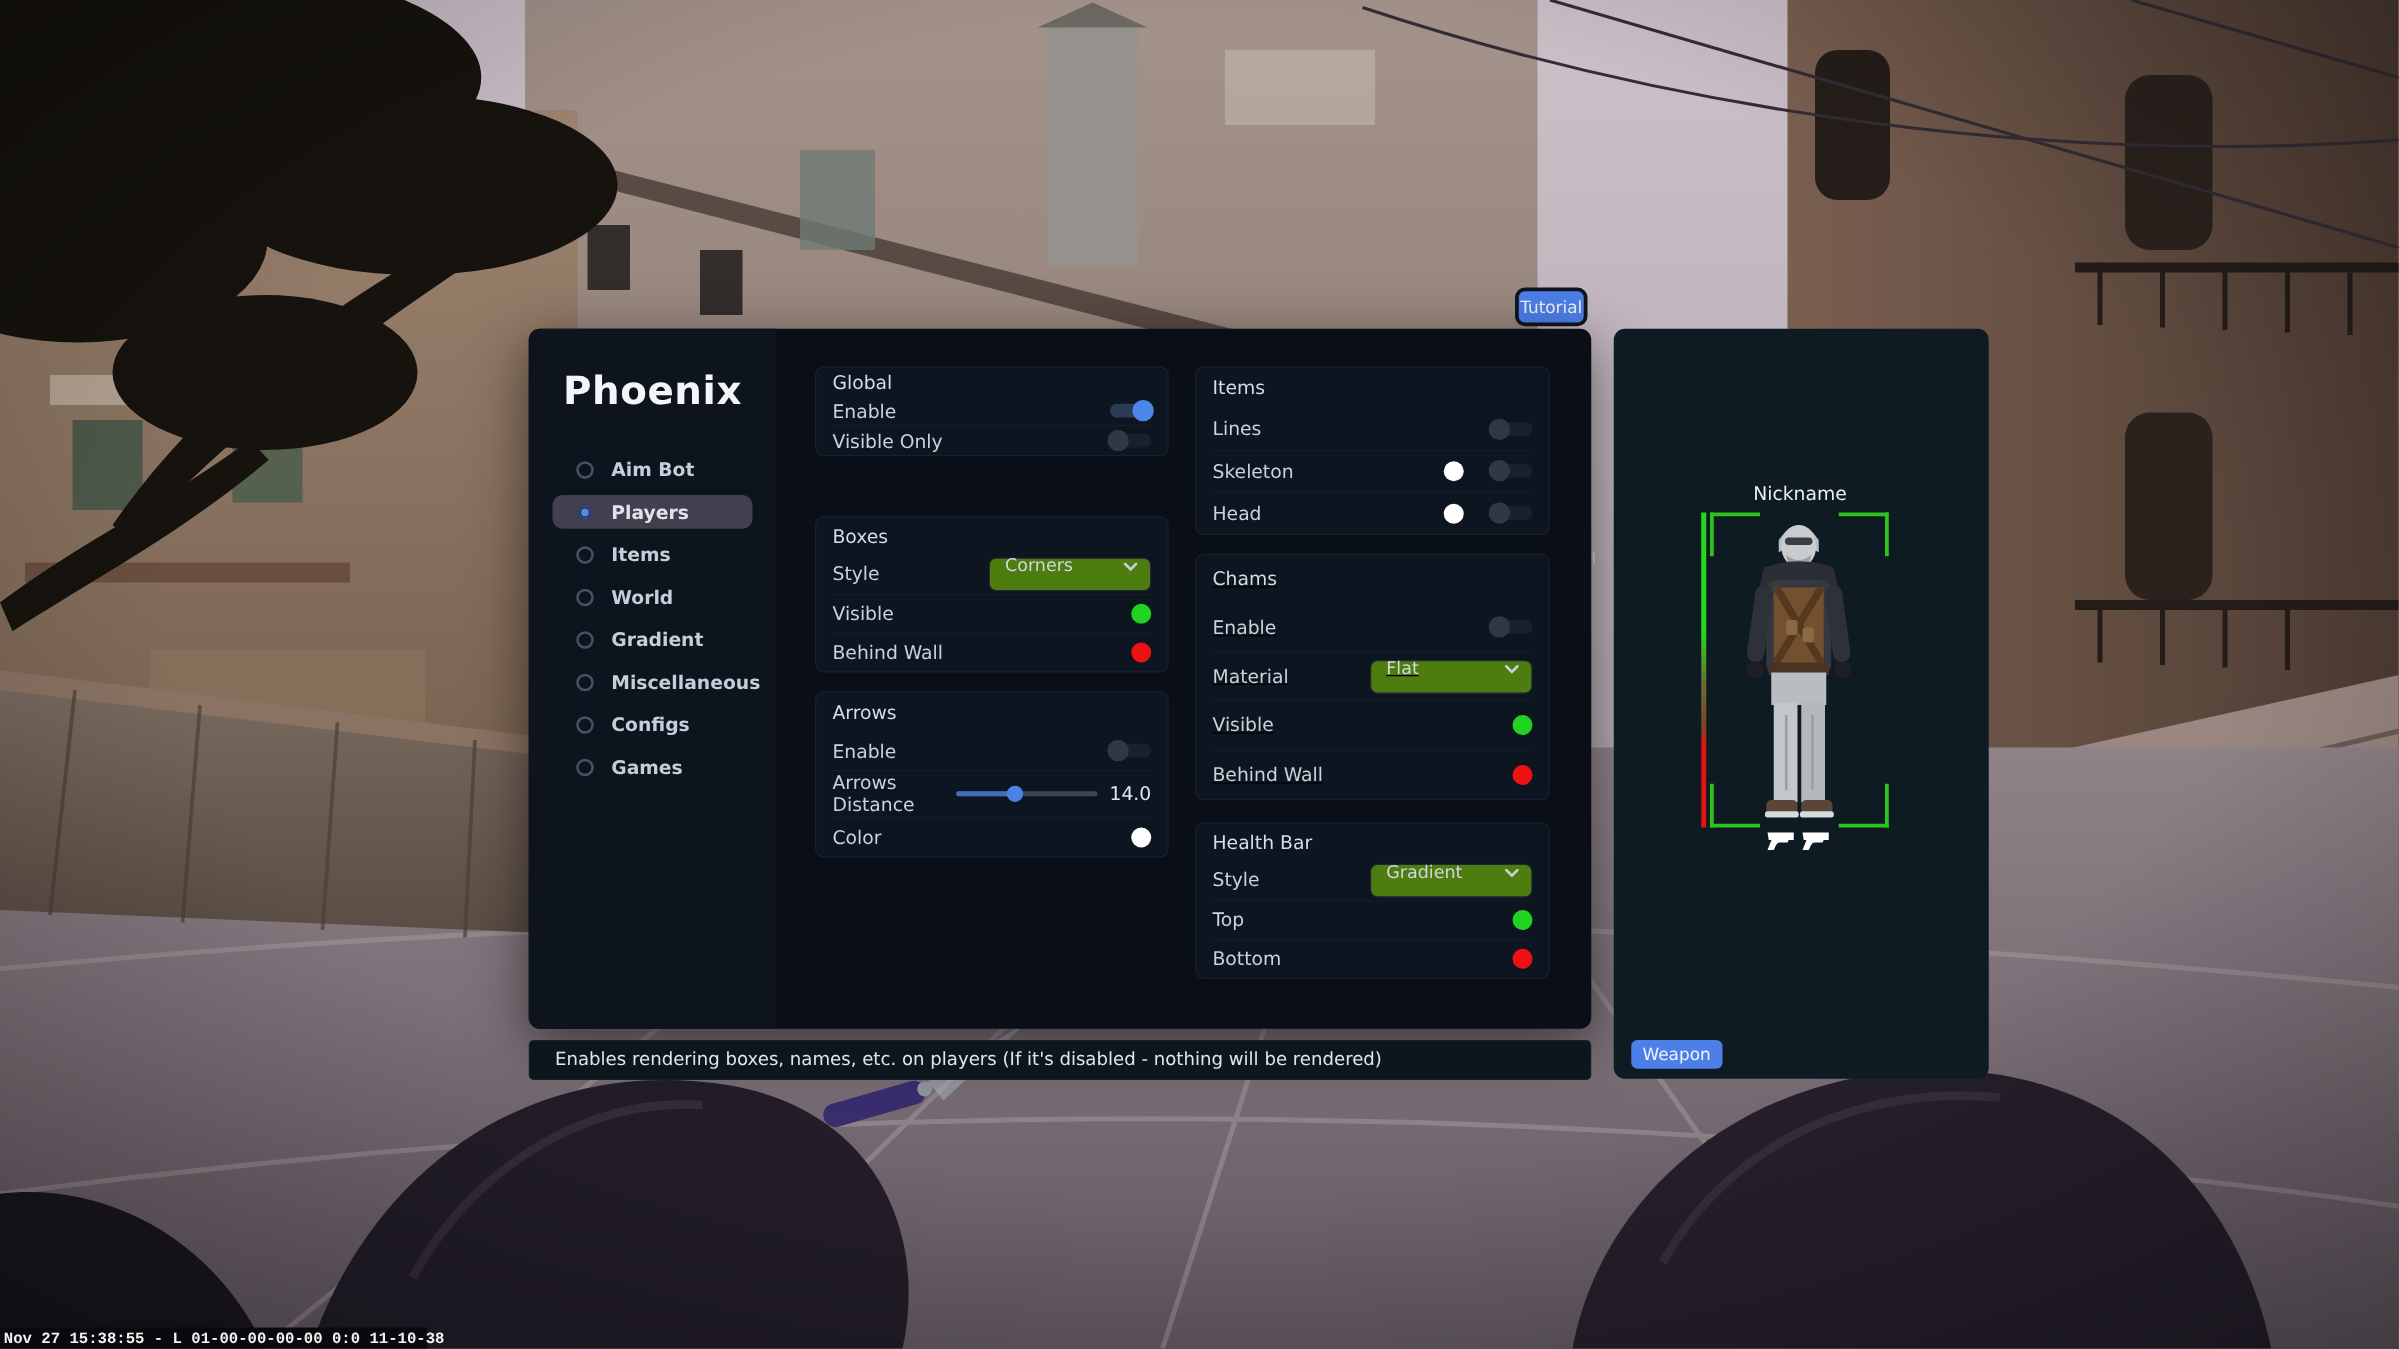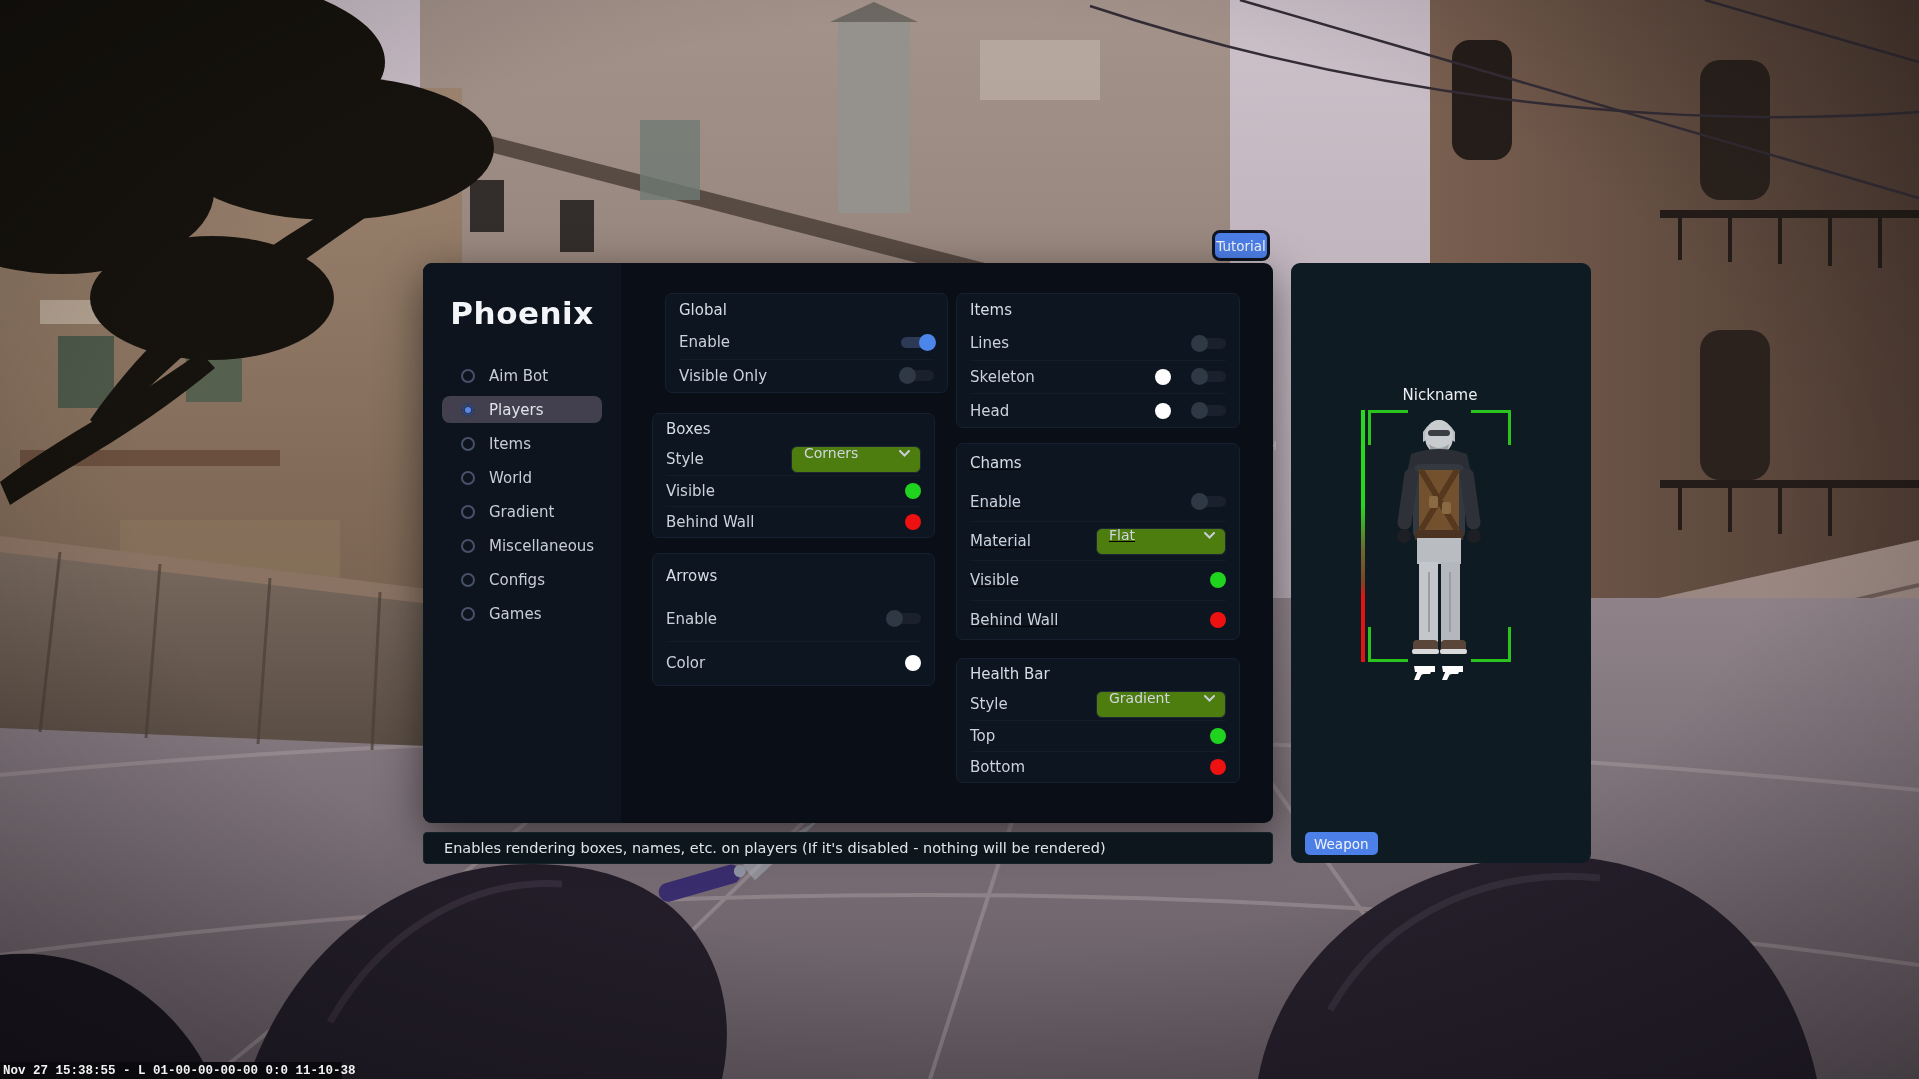--- a/index.html
+++ b/index.html
@@ -7,21 +7,21 @@
     font-family:"DejaVu Sans","Liberation Sans",sans-serif;background:#8a7d83;}
   .backdrop{position:absolute;left:0;top:0;}
 
   
   .menu{position:absolute;left:423px;top:263px;width:850px;height:560px;
     background:#0a0f17;border-radius:9px;display:flex;box-shadow:0 12px 44px rgba(0,0,0,.5);}
   .sidebar{width:198px;background:#0e141d;border-radius:9px 0 0 9px;flex:0 0 198px;}
   .menu-title{margin:32px 0 0;text-align:center;font-size:31px;font-weight:bold;color:#f3f5f8;letter-spacing:.5px;}
   .nav{margin-top:31px;}
   .nav-item{height:27px;margin:7px 19px 0;border-radius:8px;display:flex;align-items:center;
-    padding-left:19px;gap:14px;color:#c7cdd8;font-size:15px;cursor:pointer;}
+    padding-left:19px;gap:14px;color:#c7cdd8;font-size:15px;cursor:pointer;font-weight:bold;}
   .nav-item.selected{background:#42404e;color:#e0e3ea;}
   .radio{width:14px;height:14px;border-radius:50%;border:2px solid #47526a;box-sizing:border-box;flex:0 0 14px;}
   .selected .radio{border:2px solid #323e5c;background:#5b87e8;box-shadow:inset 0 0 0 2px #2b3a5e;}
 
   .content{position:relative;flex:1;}
   .card{position:absolute;width:283px;background:#0d1520;border:1px solid #172031;border-radius:7px;
     display:flex;flex-direction:column;padding:0 13px;box-sizing:border-box;}
   .card.colR{width:284px;}
   .card-title{flex:1;display:flex;align-items:center;font-size:15px;color:#d8dce4;}
   .row{flex:1;display:flex;align-items:center;justify-content:space-between;font-size:15px;color:#ccd2db;}
@@ -43,21 +43,21 @@
     box-sizing:border-box;color:#d2d7df;font-size:14px;cursor:pointer;}
   .chev{width:11px;height:7px;}
 
   .slider{position:relative;width:113px;height:4px;border-radius:2px;background:#3d4655;cursor:pointer;}
   .slider .fill{position:absolute;left:0;top:0;height:4px;width:42%;background:#3f6dc0;border-radius:2px;}
   .slider .s-knob{position:absolute;left:42%;top:50%;transform:translate(-50%,-50%);
     width:13px;height:13px;border-radius:50%;background:#4a83e8;}
   .value{font-size:15px;color:#e4e8ee;min-width:32px;text-align:right;}
 
   
-  #card-global{left:44px;top:30px;height:100px;}
+  #card-global{left:31px;top:30px;height:72px;}
   #card-boxes{left:31px;top:150px;height:125px;}
   #card-arrows{left:31px;top:290px;height:133px;}
   #card-items{left:335px;top:30px;height:135px;}
   #card-chams{left:335px;top:180px;height:197px;text-decoration:underline;}
   #card-healthbar{left:335px;top:395px;height:125px;}
 
   
   .status-bar{position:absolute;left:423px;top:832px;width:850px;height:32px;background:#0c161c;
     border:1px solid #14222a;border-radius:4px;display:flex;align-items:center;padding-left:20px;
     box-sizing:border-box;color:#e1e5ea;font-size:14.5px;}
@@ -304,20 +304,30 @@
         </div>
       </section>
 
       <section class="card" id="card-arrows">
         <div class="card-title">Arrows</div>
         <div class="row">
           <span>Enable</span>
           <span class="toggle off">
               <span class="knob"></span>
             </span>
+        </div>
+        <div class="row">
+          <span>Arrows Distance</span>
+          <span class="ctrl" style="gap:10px;">
+            <span class="slider">
+              <span class="fill"></span>
+              <span class="s-knob"></span>
+            </span>
+            <span class="value">14.0</span>
+          </span>
         </div>
         <div class="row">
           <span>Color</span>
           <span class="swatch sw-white"></span>
         </div>
       </section>
 
       <section class="card colR" id="card-items">
         <div class="card-title">Items</div>
         <div class="row">

